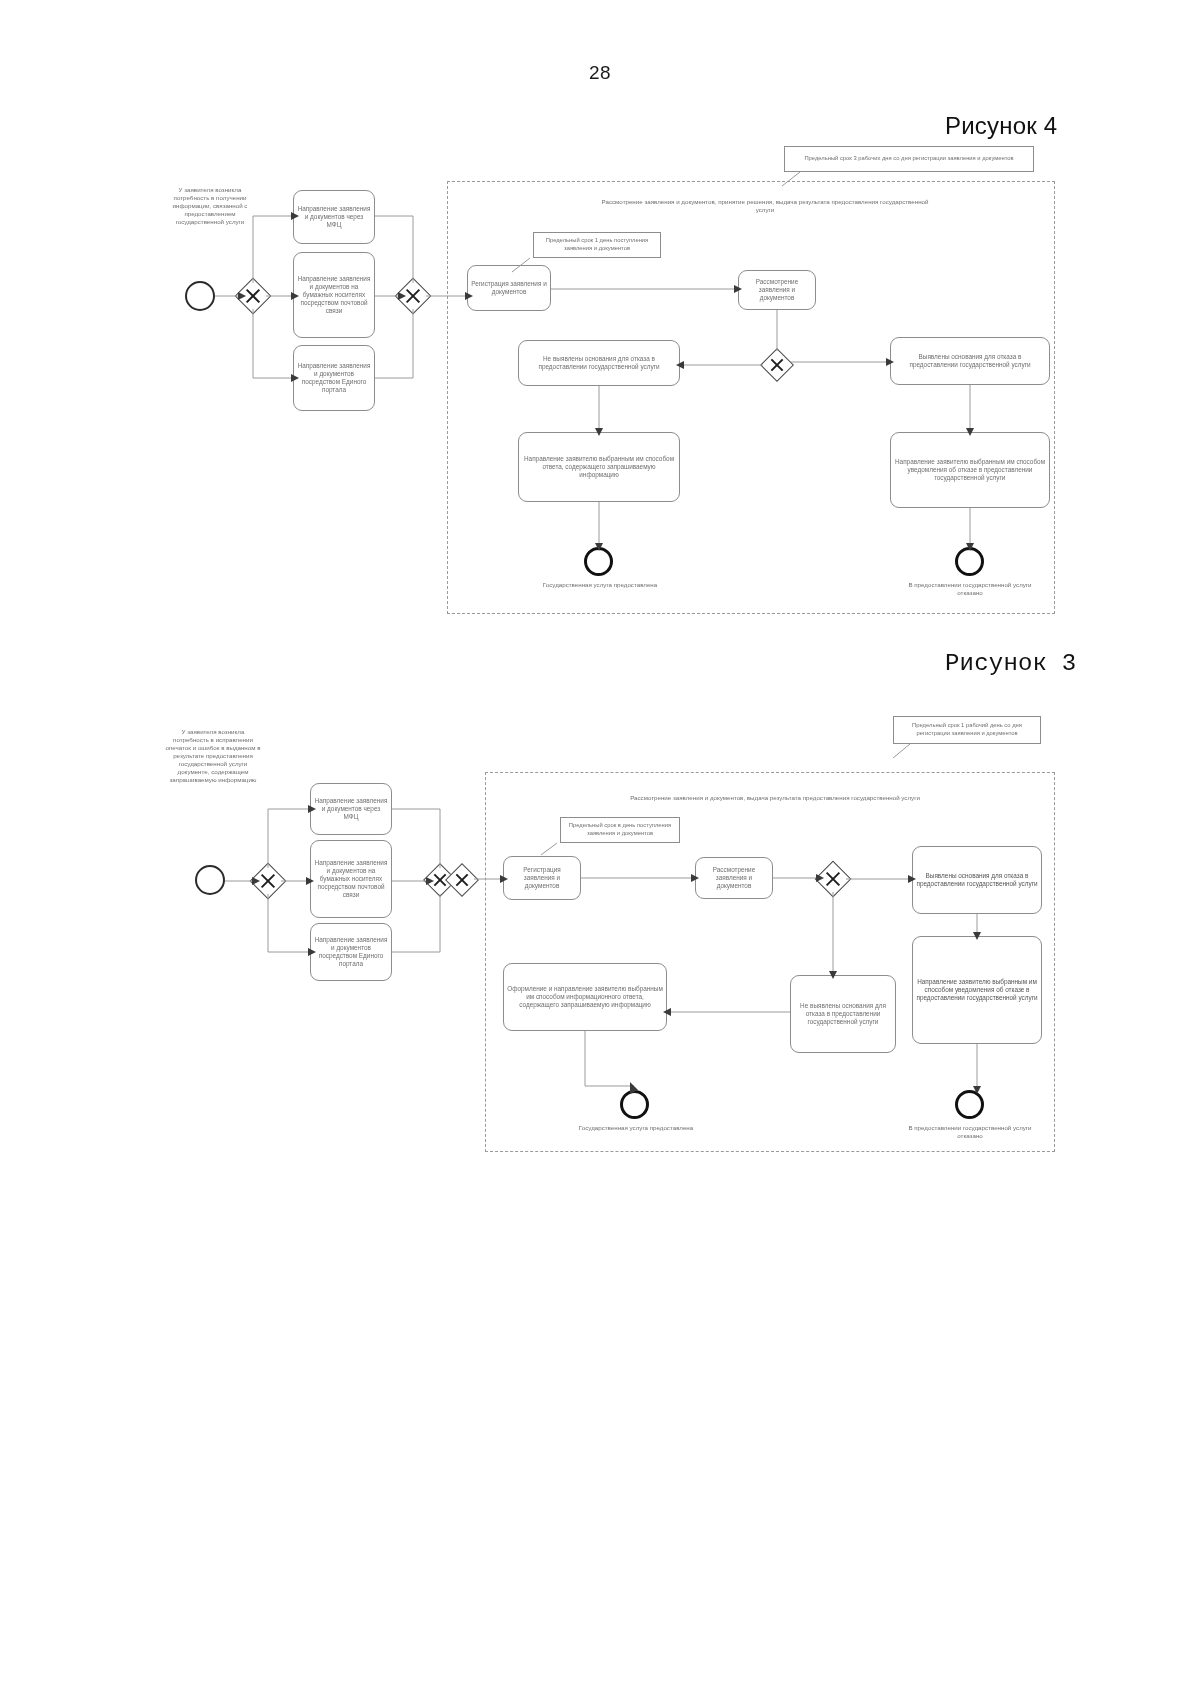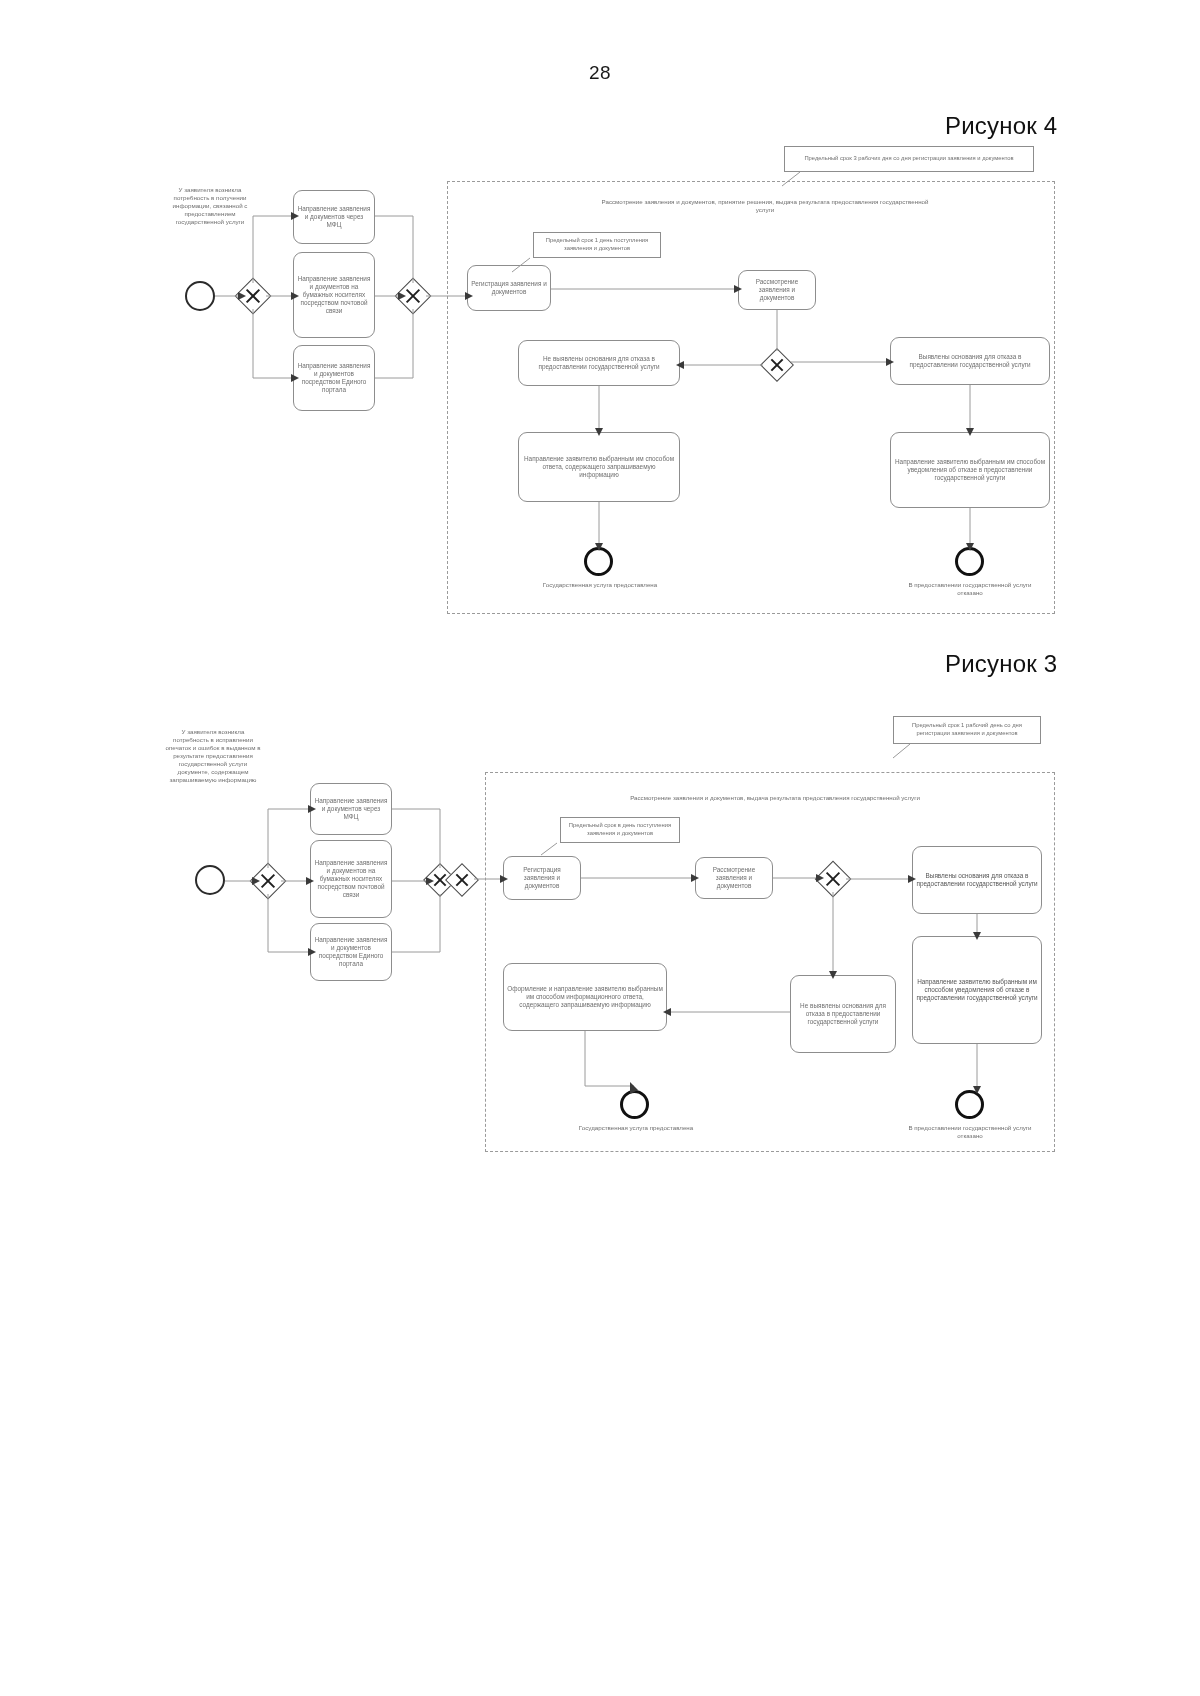--- a/index.html
+++ b/index.html
@@ -4,21 +4,21 @@
 <style>
   html,body{margin:0;padding:0;background:#fff;}
   body{width:1200px;height:1696px;position:relative;
        font-family:"Liberation Sans",sans-serif;color:#000;overflow:hidden;}
 
   .page-number{position:absolute;top:62px;left:0;width:1200px;text-align:center;
        font-size:19px;letter-spacing:.5px;color:#1a1a1a;}
 
   .fig-caption{position:absolute;font-size:24px;color:#111;letter-spacing:.2px;}
   #cap2{top:112px;left:945px;}
-  #cap3{top:650px;left:945px;}
+  #cap3{top:650px;left:945px;font-family:Liberation Mono, monospace;}
 
   .fig{position:absolute;left:0;top:0;width:1200px;height:1696px;
        pointer-events:none;}
 
   
   .node{position:absolute;box-sizing:border-box;border:1px solid #8d8d8d;
         border-radius:9px;background:#fff;display:flex;align-items:center;
         justify-content:center;text-align:center;padding:2px 3px;
         font-size:6.4px;line-height:1.28;color:#6f6f6f;}
   .node.bold{color:#555;}

